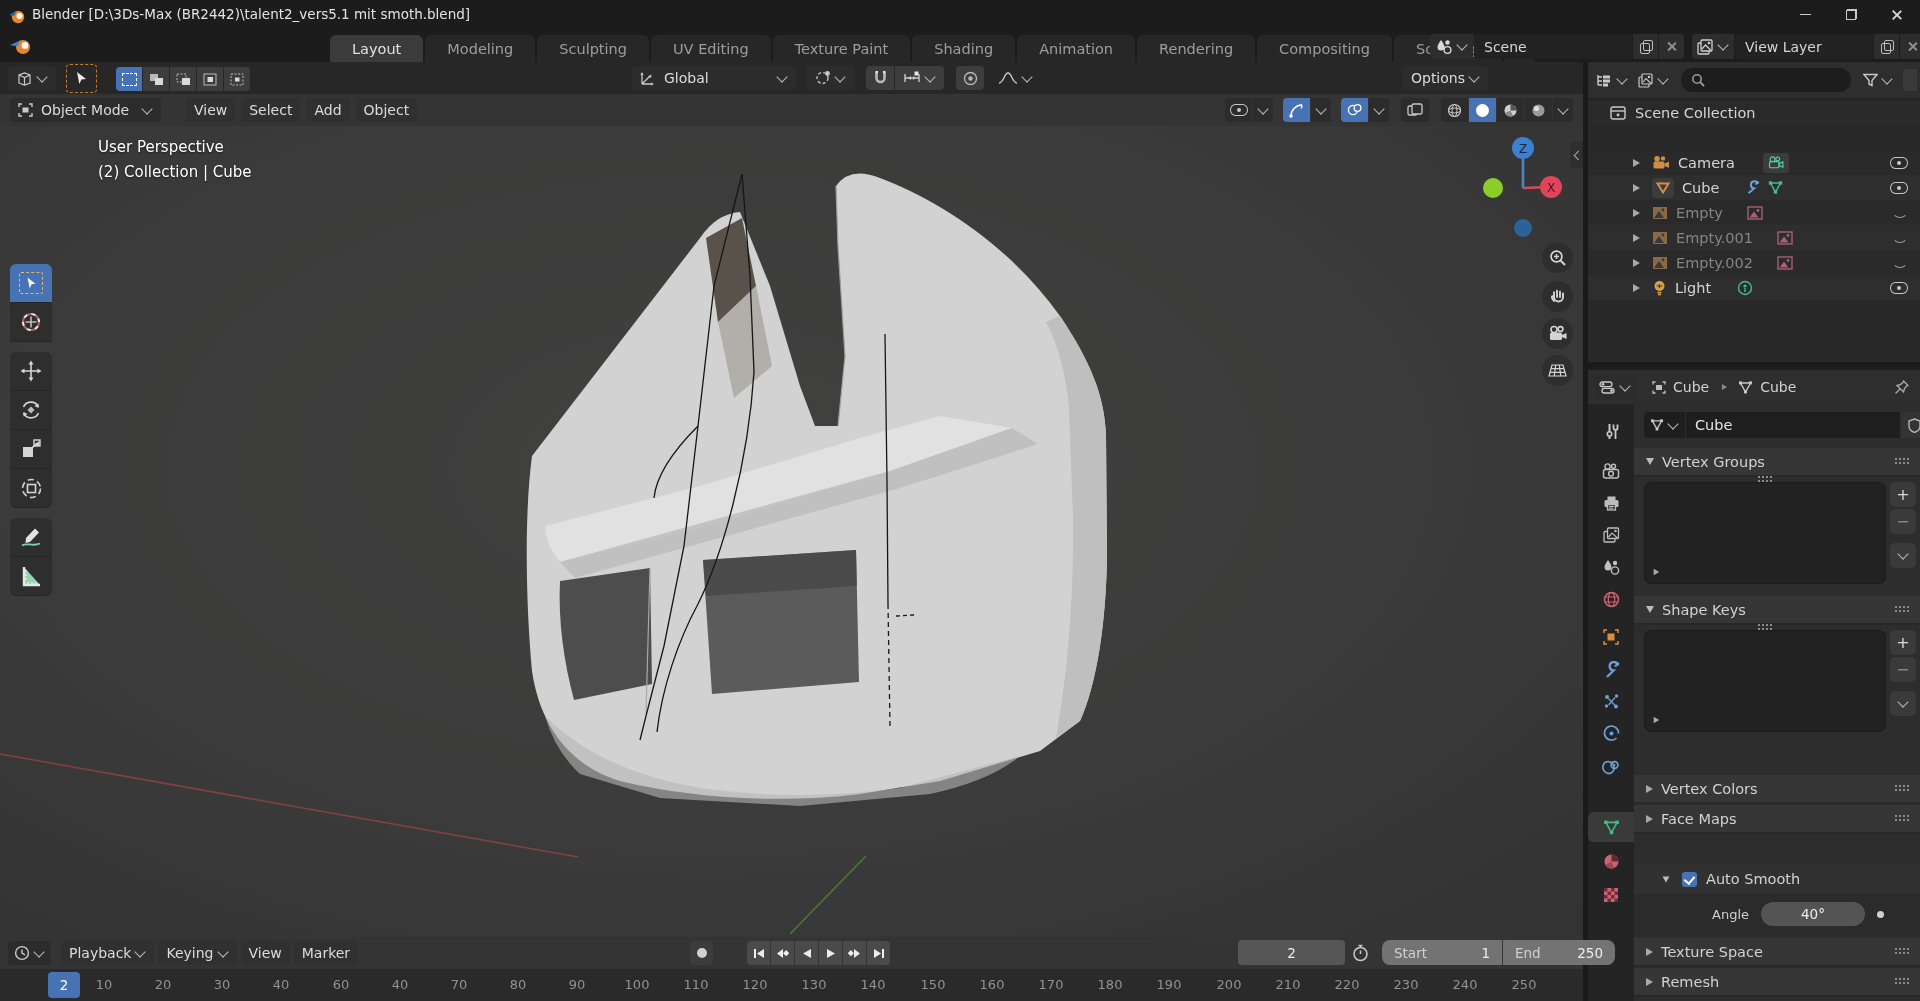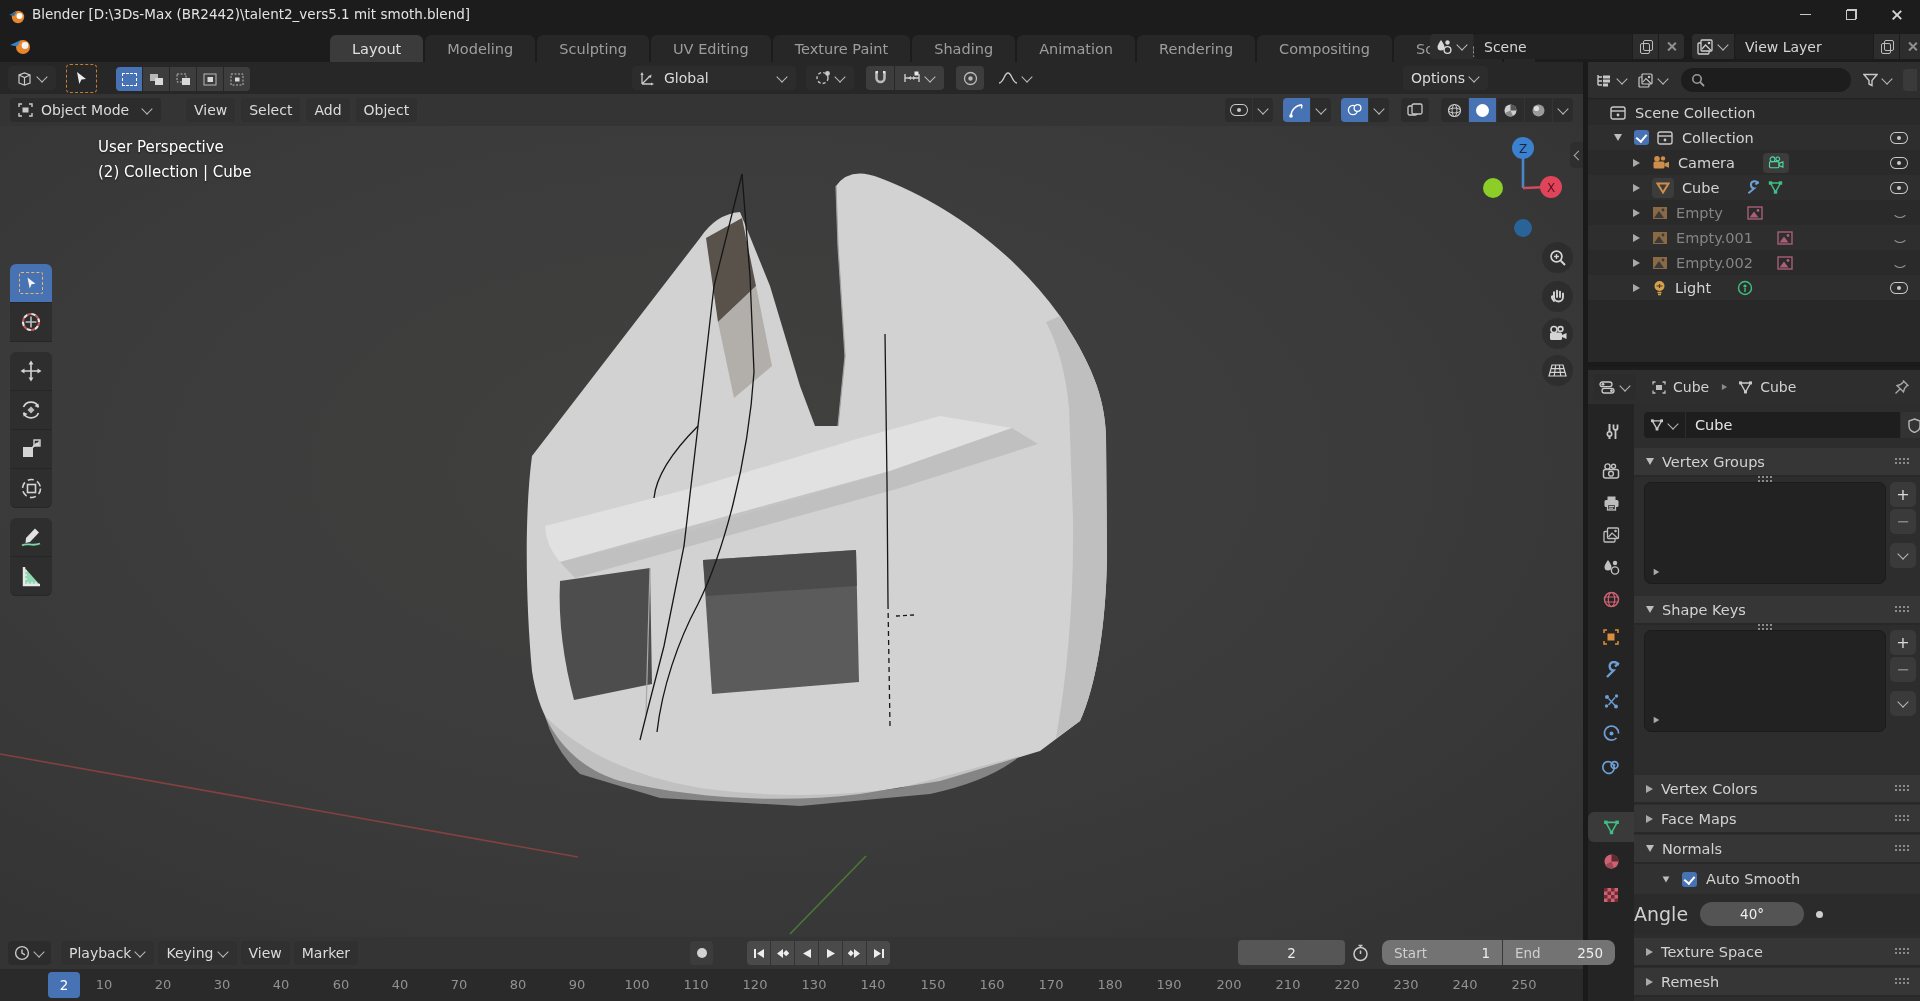--- a/index.html
+++ b/index.html
@@ -553,31 +553,20 @@
 
     <div class="orow" style="top:38px;background:#2a2a2a">
       <svg style="margin-left:22px" width="16" height="14" viewBox="0 0 16 14">
         <rect x="1" y="1" width="14" height="12" rx="2" fill="none" stroke="#c9c9c9" stroke-width="1.4"></rect>
         <path d="M1 5 L15 5" stroke="#c9c9c9" stroke-width="1.4"></path>
           <circle cx="8" cy="9" r="1.4" fill="#c9c9c9"></circle>
       </svg>
       <span style="margin-left:9px">Scene Collection</span>
     </div>
 
-    <div class="orow" style="top:63px;background:#2e2e2e">
-      <span class="tri-d" style="margin-left:26px"></span>
-      <span class="cb" style="margin-left:12px"></span>
-      <svg style="margin-left:8px" width="16" height="14" viewBox="0 0 16 14">
-        <rect x="1" y="1" width="14" height="12" rx="2" fill="none" stroke="#c9c9c9" stroke-width="1.4"></rect>
-        <path d="M1 5 L15 5" stroke="#c9c9c9" stroke-width="1.4"></path>
-          <circle cx="8" cy="9" r="1.4" fill="#c9c9c9"></circle>
-      </svg>
-      <span style="margin-left:9px">Collection</span>
-      <span class="i-eye" style="margin-left:auto;margin-right:12px"></span>
-    </div>
 
     <div class="orow" style="top:88px;background:#2a2a2a">
       <span class="tri-r" style="margin-left:45px"></span>
       <svg style="margin-left:12px" width="18" height="15" viewBox="0 0 18 15">
         <circle cx="5" cy="3.8" r="2.8" fill="#cf8d4c"></circle>
           <circle cx="11" cy="3.4" r="2.2" fill="#cf8d4c"></circle>
         <rect x="1.5" y="6.5" width="11" height="7" rx="1.5" fill="#cf8d4c"></rect>
           <path d="M12.5 8.5 L17 6.8 L17 12.8 L12.5 11 Z" fill="#cf8d4c"></path>
       </svg>
       <span style="margin-left:8px">Camera</span>
@@ -874,33 +863,28 @@
       <div class="phead" style="left:0;top:371px;width:286px">
         <span class="tri-r" style="margin:0 8px 0 12px"></span>
         <span>Vertex Colors</span>
         <span class="grip"></span>
       </div>
       <div class="phead" style="left:0;top:401px;width:286px">
         <span class="tri-r" style="margin:0 8px 0 12px"></span>
         <span>Face Maps</span>
         <span class="grip"></span>
       </div>
-      <div class="phead" style="left:0;top:431px;width:286px">
-        <span class="tri-d"></span>
-        <span>Normals</span>
-        <span class="grip"></span>
-      </div>
 
       <div class="abs row" style="left:0;top:460px;width:286px;height:30px;background:#313131">
         <span class="tri-d" style="margin-left:28px;transform:scale(.85)"></span>
         <span class="cb" style="margin-left:12px"></span>
         <span style="margin-left:9px;font-size:14.5px">Auto Smooth</span>
       </div>
       <div class="abs row" style="left:0;top:490px;width:286px;height:40px;background:#2b2b2b">
-        <span style="color:#cfcfcf;font-size:19px">Angle</span>
+        <span style="margin-left:78px;color:#cfcfcf;font-size:13px">Angle</span>
         <div class="valfield" style="width:104px;height:24px;background:#545454;margin-left:12px;border-radius:12px">40°</div>
         <span style="width:7px;height:7px;border-radius:50%;background:#cfcfcf;margin-left:12px"></span>
       </div>
       <div class="phead" style="left:0;top:534px;width:286px">
         <span class="tri-r" style="margin:0 8px 0 12px"></span>
         <span>Texture Space</span>
         <span class="grip"></span>
       </div>
       <div class="phead" style="left:0;top:564px;width:286px">
         <span class="tri-r" style="margin:0 8px 0 12px"></span>

